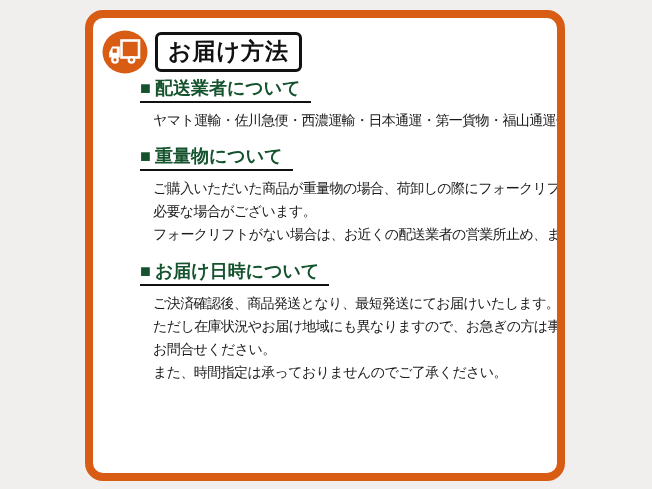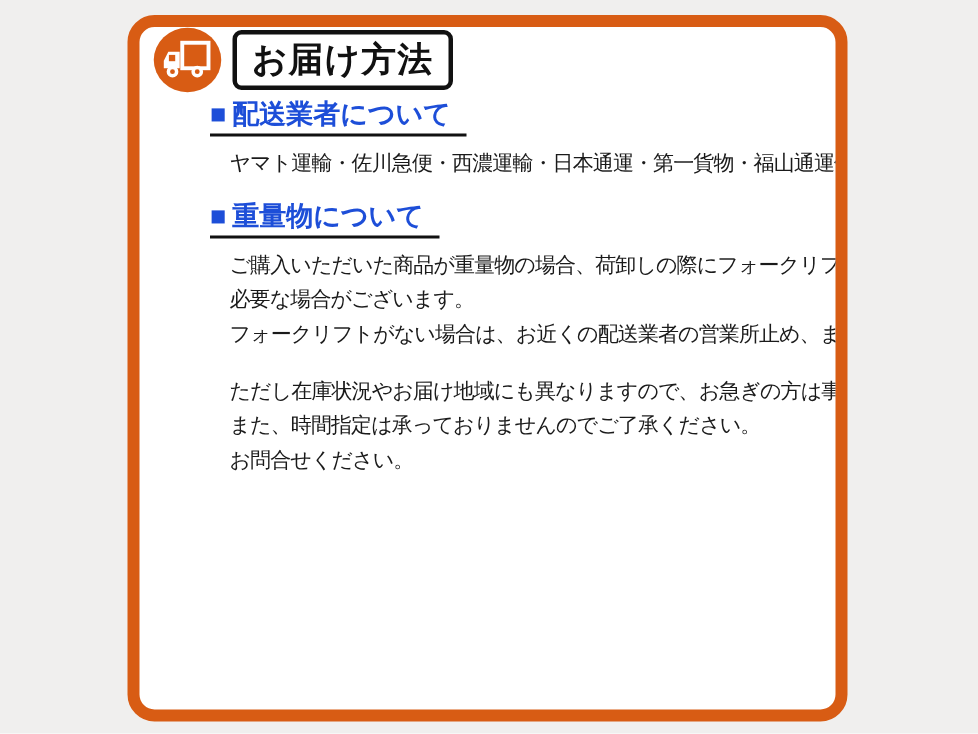--- a/index.html
+++ b/index.html
@@ -24,21 +24,21 @@
     box-sizing: border-box;
     background: #ffffff;
     border: 8px solid #d85c14;
     border-radius: 18px;
     overflow: hidden;
   }
   .panel-header {
     display: flex;
     align-items: center;
     gap: 7px;
-    padding: 0 0 0 9px;
+    padding: 12px 0 0 9px;
   }
   .truck-badge {
     width: 46px;
     height: 44px;
     flex: 0 0 auto;
     display: block;
   }
   .title-box {
     border: 3px solid #111111;
     border-radius: 6px;
@@ -56,21 +56,21 @@
   .sec { margin: 0; }
   .sec-1 { margin-top: 4px; }
   .sec-2 { margin-top: 14px; }
   .sec-3 { margin-top: 15px; }
   .sec-heading {
     display: inline-block;
     margin: 0;
     font-size: 18px;
     line-height: 20px;
     font-weight: bold;
-    color: #1d4ed8;
+    color: #14532d;
     border-bottom: 2px solid #111111;
     padding: 0 10px 3px 0;
     white-space: nowrap;
   }
   .sec-heading .bullet {
     margin-right: 4px;
   }
   .sec-body {
     margin: 6px 0 0 13px;
   }
@@ -118,21 +118,23 @@
     <div class="sec sec-2">
       <h2 class="sec-heading"><span class="bullet">■</span><span>重量物について</span></h2>
       <div class="sec-body">
         <p class="line">ご購入いただいた商品が重量物の場合、荷卸しの際にフォークリフトが</p>
         <p class="line">必要な場合がございます。</p>
         <p class="line">フォークリフトがない場合は、お近くの配送業者の営業所止め、または</p>
       </div>
     </div>
 
     <div class="sec sec-3">
+      <h2 class="sec-heading"><span class="bullet">■</span><span>お届け日時について</span></h2>
       <div class="sec-body">
+        <p class="line">ご決済確認後、商品発送となり、最短発送にてお届けいたします。</p>
         <p class="line">ただし在庫状況やお届け地域にも異なりますので、お急ぎの方は事前に</p>
+        <p class="line">お問合せください。</p>
         <p class="line">また、時間指定は承っておりませんのでご了承ください。</p>
-        <p class="line">お問合せください。</p>
       </div>
     </div>
 
   </div>
 </div>
 
 </body></html>

